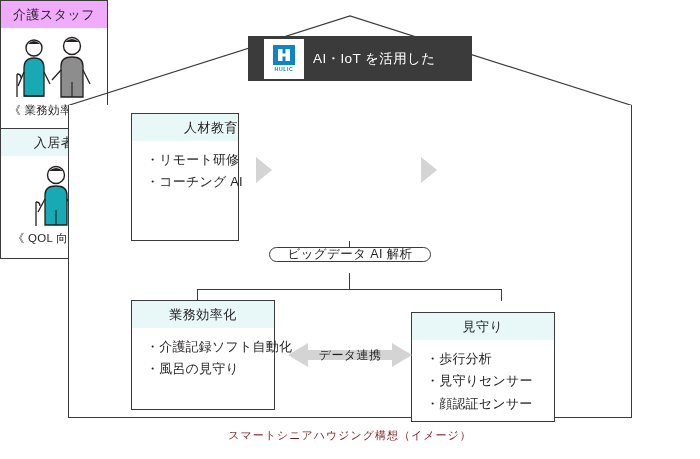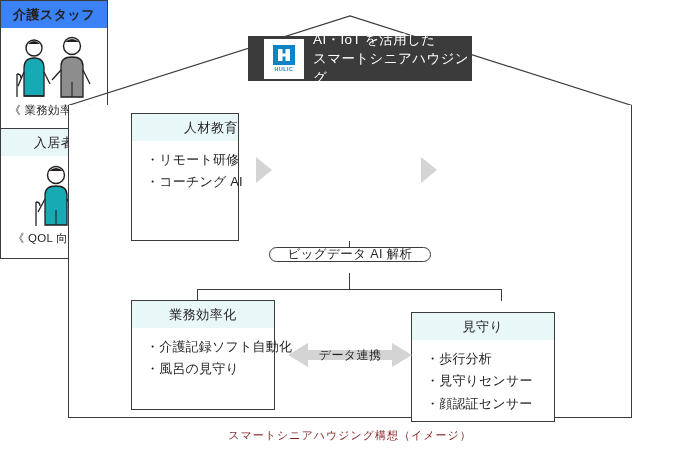--- a/index.html
+++ b/index.html
@@ -112,25 +112,24 @@
 
   
   #card-education { left: 131px; top: 113px; width: 108px; height: 128px; }
   #card-education .card-title { background: #e8f7f8; text-align: right; }
 
   #card-staff {
     left: 296px; top: 113px; width: 108px; height: 128px;
     border: none; background: transparent;
   }
   #card-staff .card-title {
-    background: #3b82f6;
+    background: #f0abfc;
     border: 1px solid #3b3b3b;
     border-bottom: none;
     box-sizing: border-box;
-    font-weight: bold;
   }
   #card-staff .art-box {
     border: 1px solid #3b3b3b;
     border-top: none;
     height: 103px;
     box-sizing: border-box;
     display: flex;
     flex-direction: column;
     align-items: center;
     justify-content: flex-start;
@@ -254,21 +253,20 @@
     <div class="mark">
       <svg viewBox="0 0 22 20" width="22" height="20">
         <rect x="0" y="0" width="22" height="20" fill="#0b84c8"></rect>
         <path d="M5 4 L9.5 4 L9.5 8.5 L12.5 8.5 L12.5 4 L17 4 L17 16 L12.5 16 L12.5 11.5 L9.5 11.5 L9.5 16 L5 16 Z" fill="#ffffff"></path>
       </svg>
     </div>
     <div class="wordmark">HULIC</div>
   </div>
   <div id="banner-text">
     <div class="l1">AI・IoT を活用した</div>
-    <div class="l2">スマートシニアハウジング</div>
   </div>
 </div>
 
 <div class="card" id="card-education">
   <div class="card-title">人材教育</div>
   <div class="bullets">
     <div>・リモート研修</div>
     <div>・コーチング AI</div>
   </div>
 </div>

